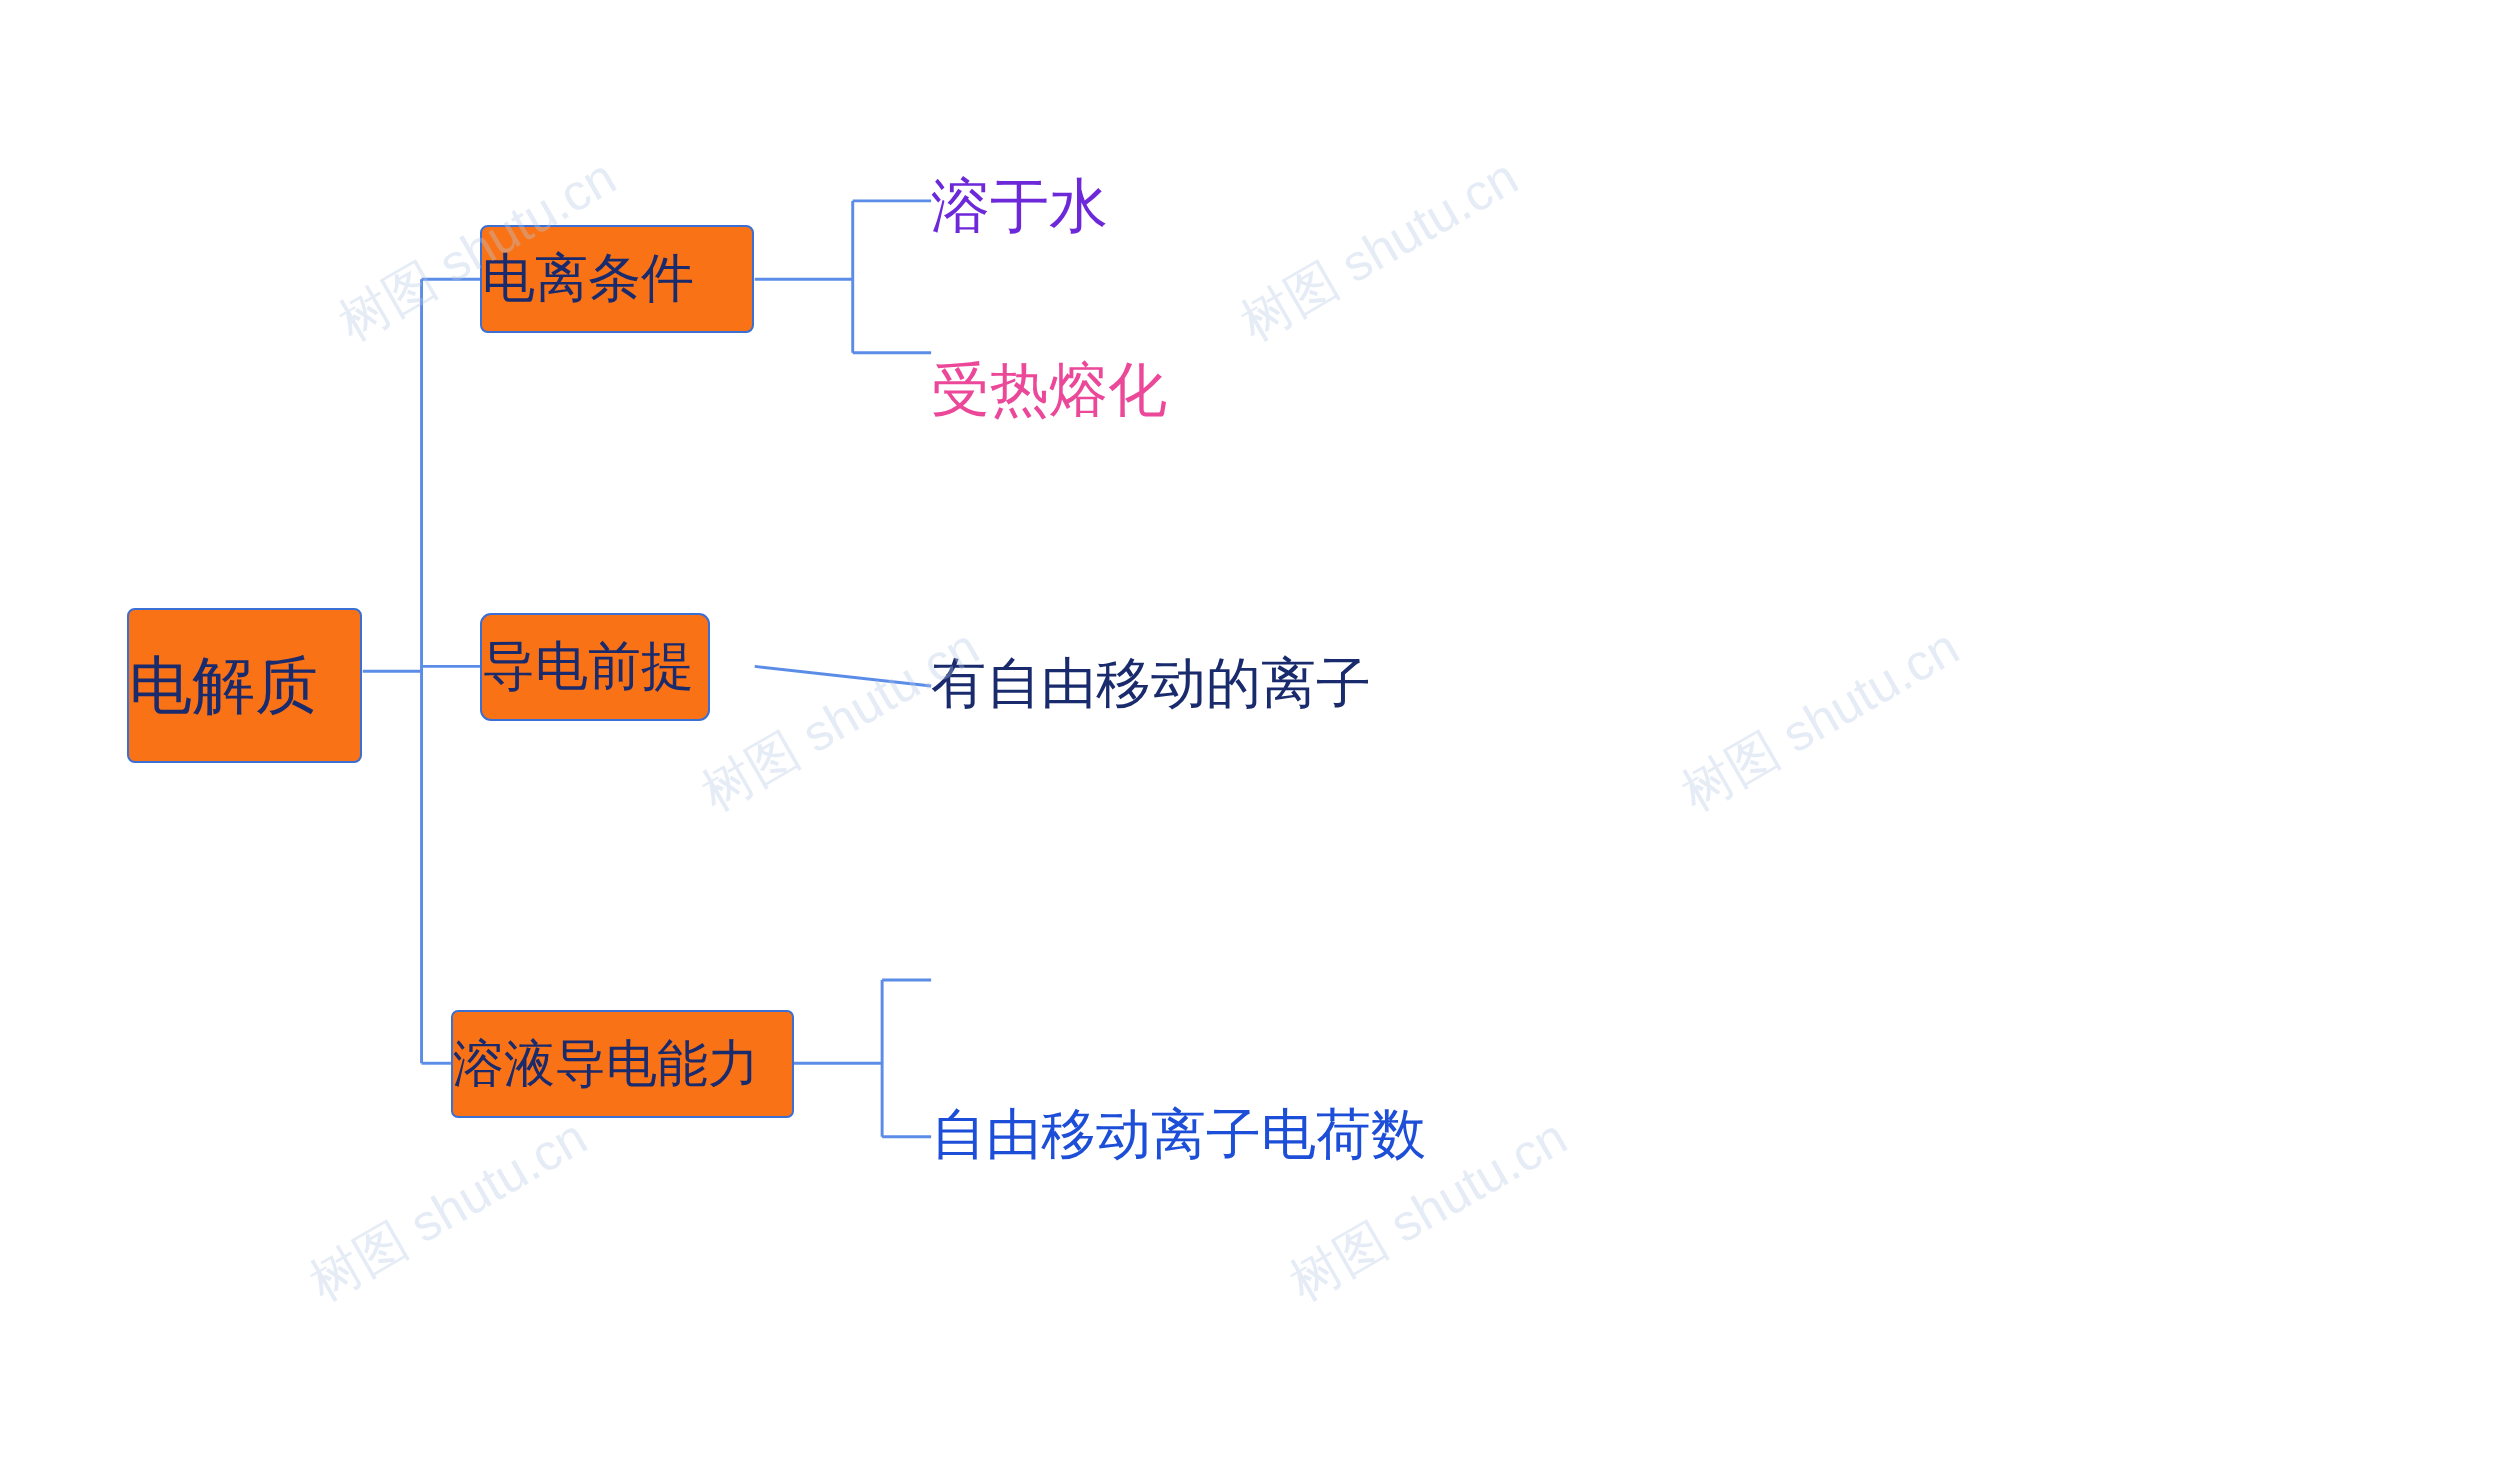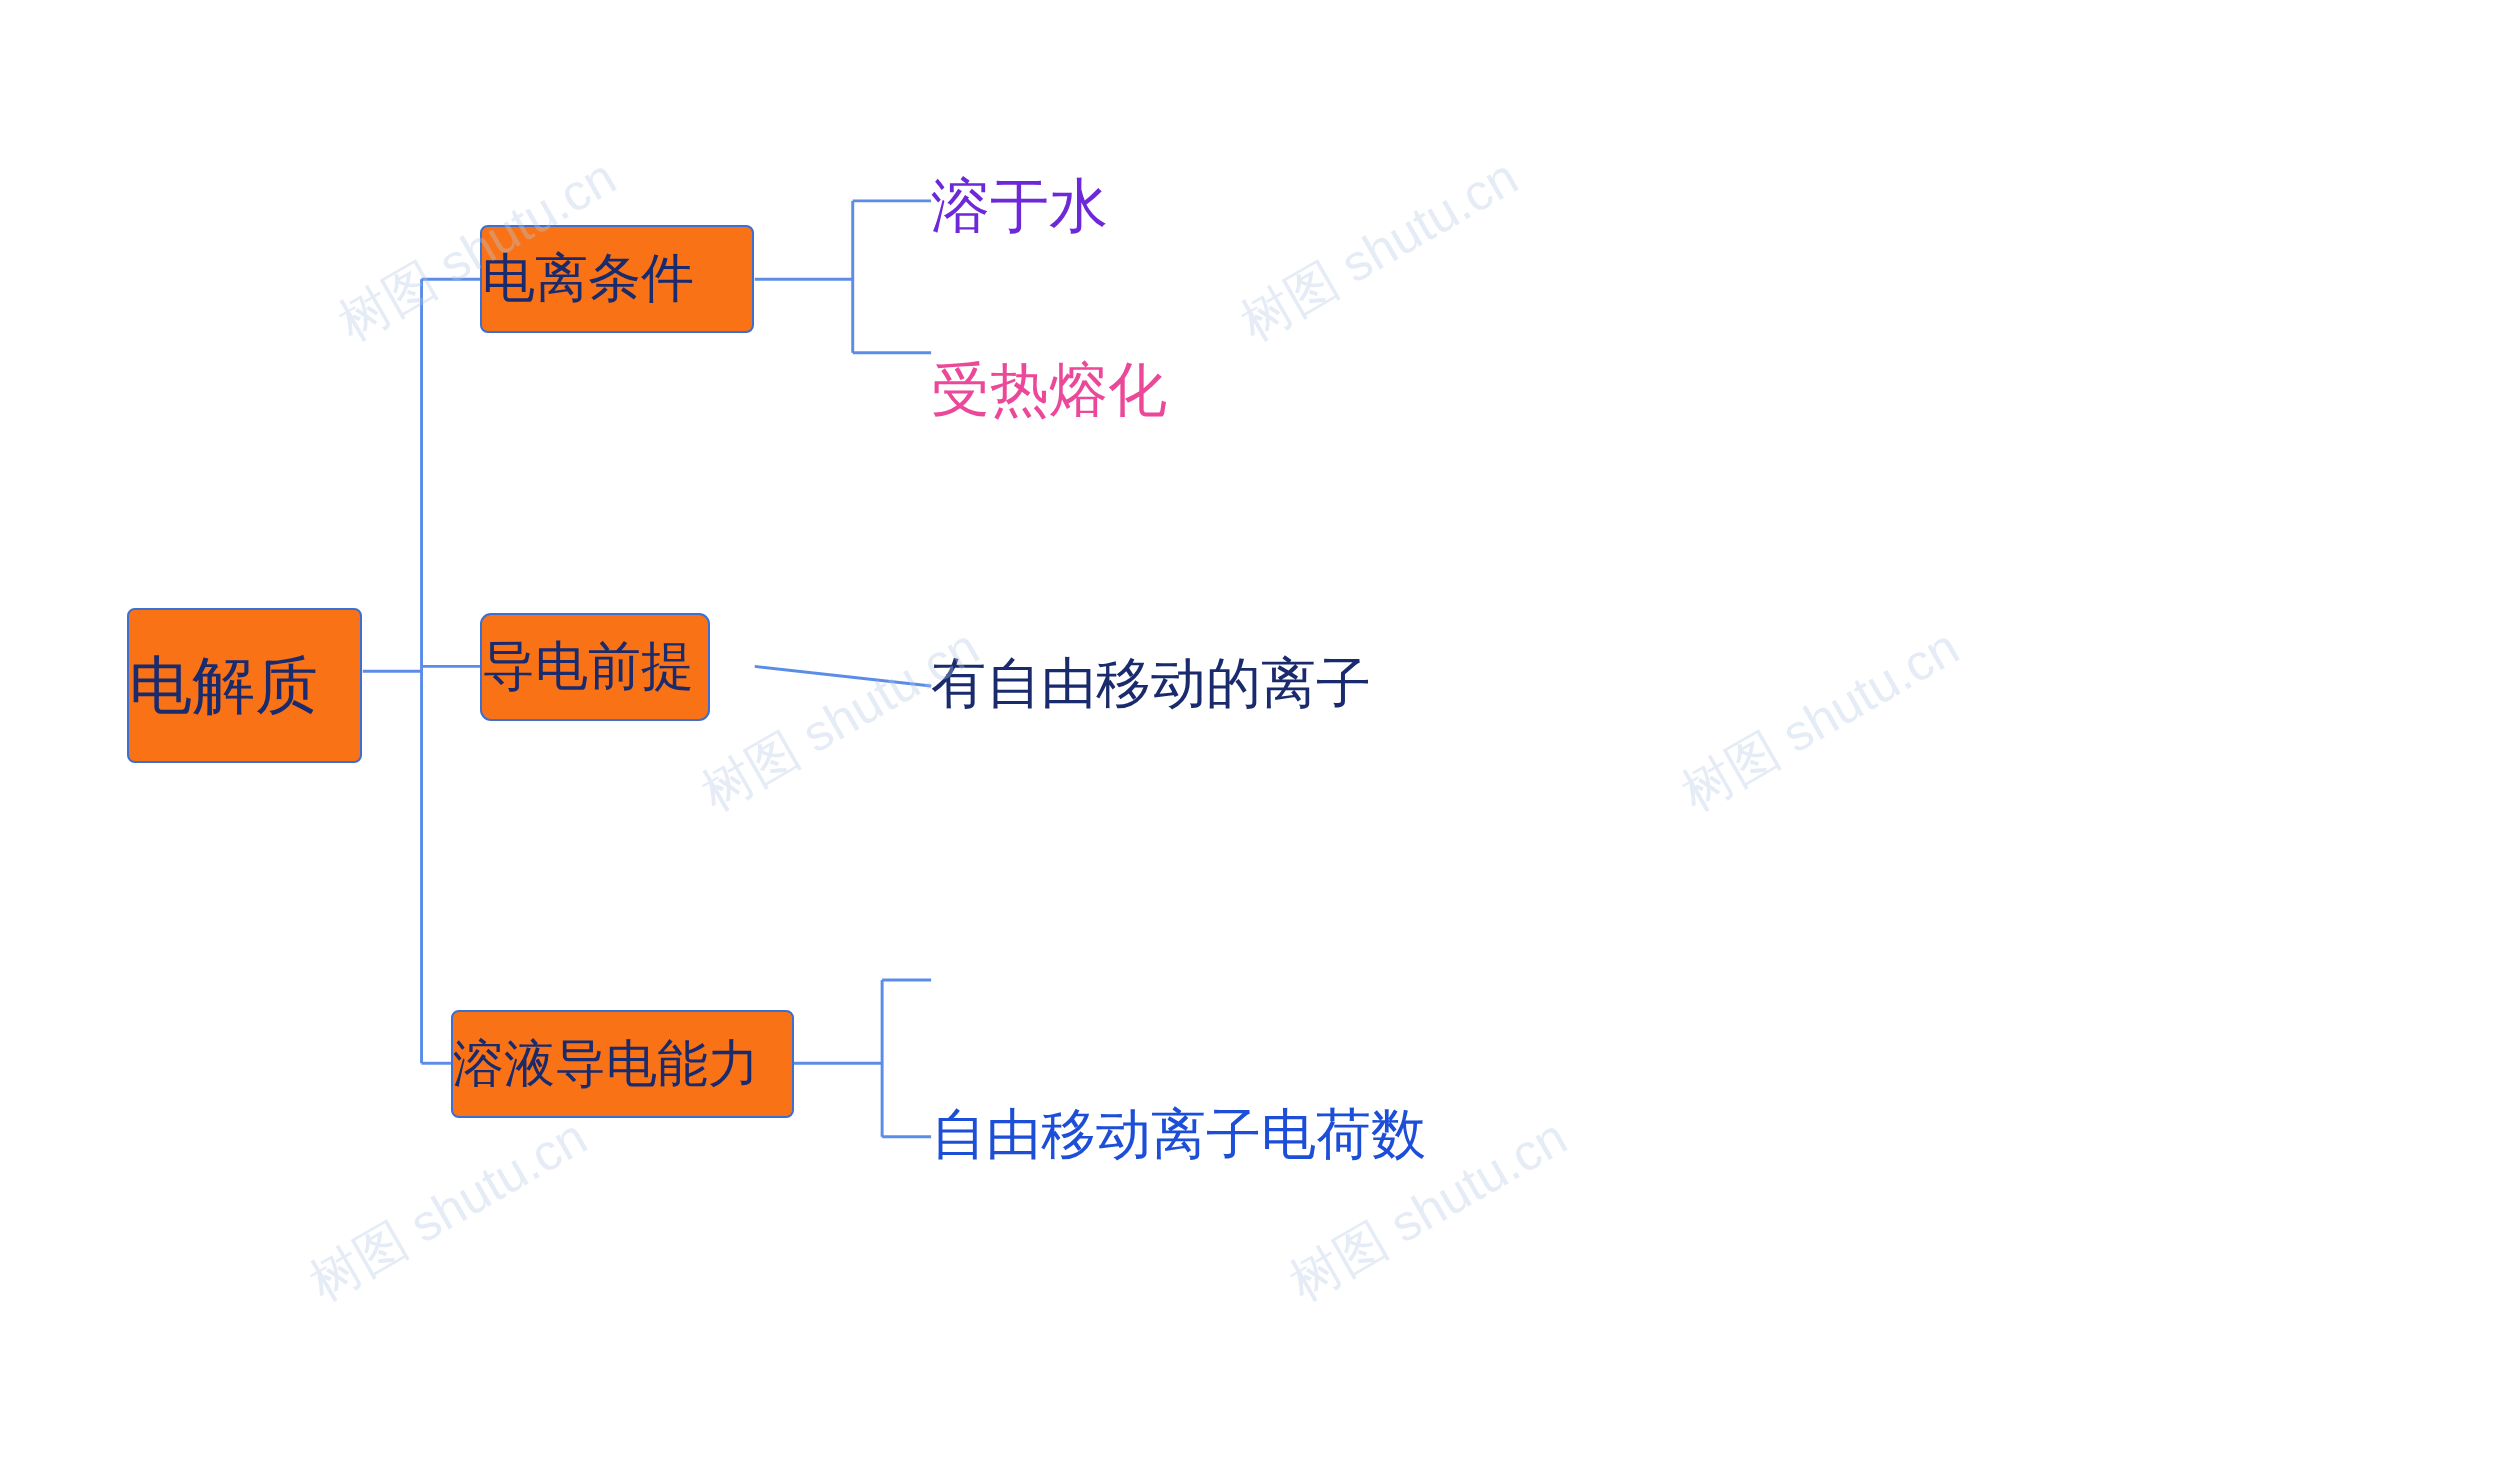--- a/index.html
+++ b/index.html
@@ -119,21 +119,21 @@
   </div>
 
   <div class="node-box" style="left:480px; top:225px; width:274px; height:108px;">
     <span class="node-text" style="font-size:53px;">电离条件</span>
   </div>
 
   <div class="node-box" style="left:480px; top:613px; width:230px; height:108px;border-radius:11px;">
     <span class="node-text" style="font-size:53px;">导电前提</span>
   </div>
 
-  <div class="node-box" style="left:451px; top:1010px; width:343px; height:108px;">
+  <div class="node-box" style="left:451px; top:1010px; width:343px; height:108px;border-radius:7px;">
     <span class="node-text" style="font-size:51px;">溶液导电能力</span>
   </div>
 
   <div class="leaf-text" style="left:931px; top:167px;">
     <span style="font-size:59px; color:#6d28d9; font-weight:400;">溶于水</span>
   </div>
 
   <div class="leaf-text" style="left:931px; top:319px;">
     <span style="font-size:59px; color:#ec4899; font-weight:400;margin-top:32px;">受热熔化</span>
   </div>

